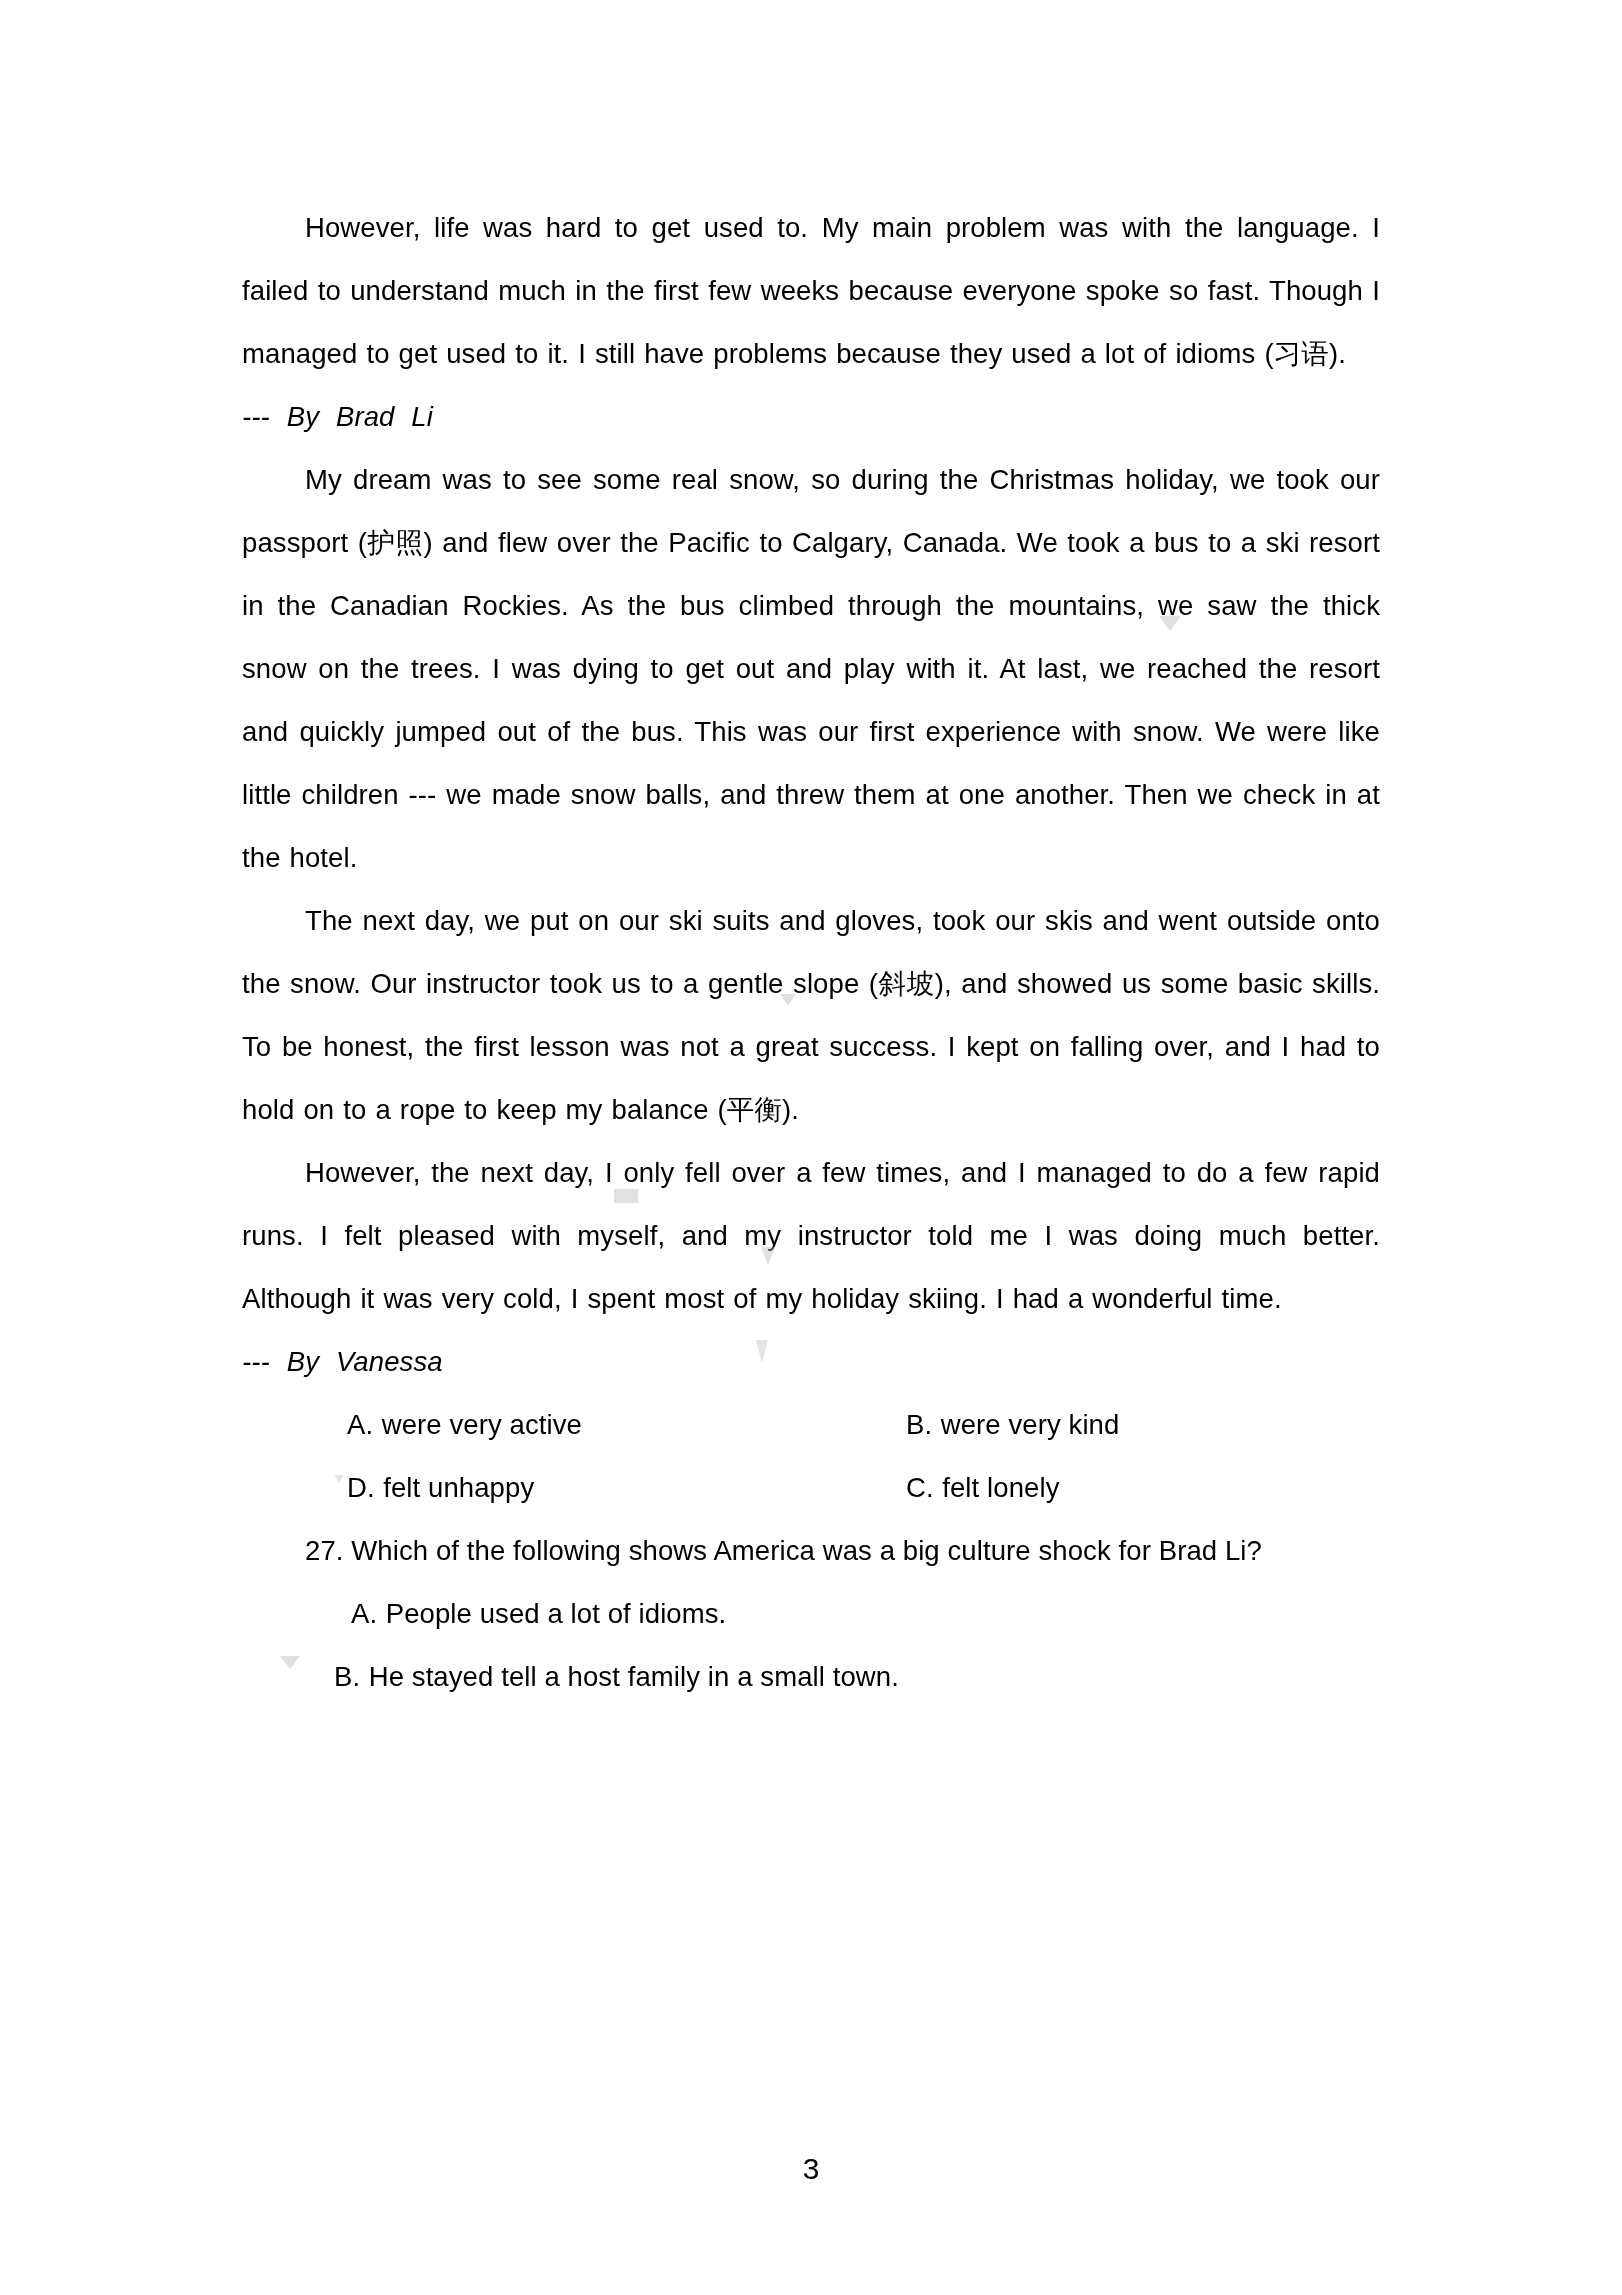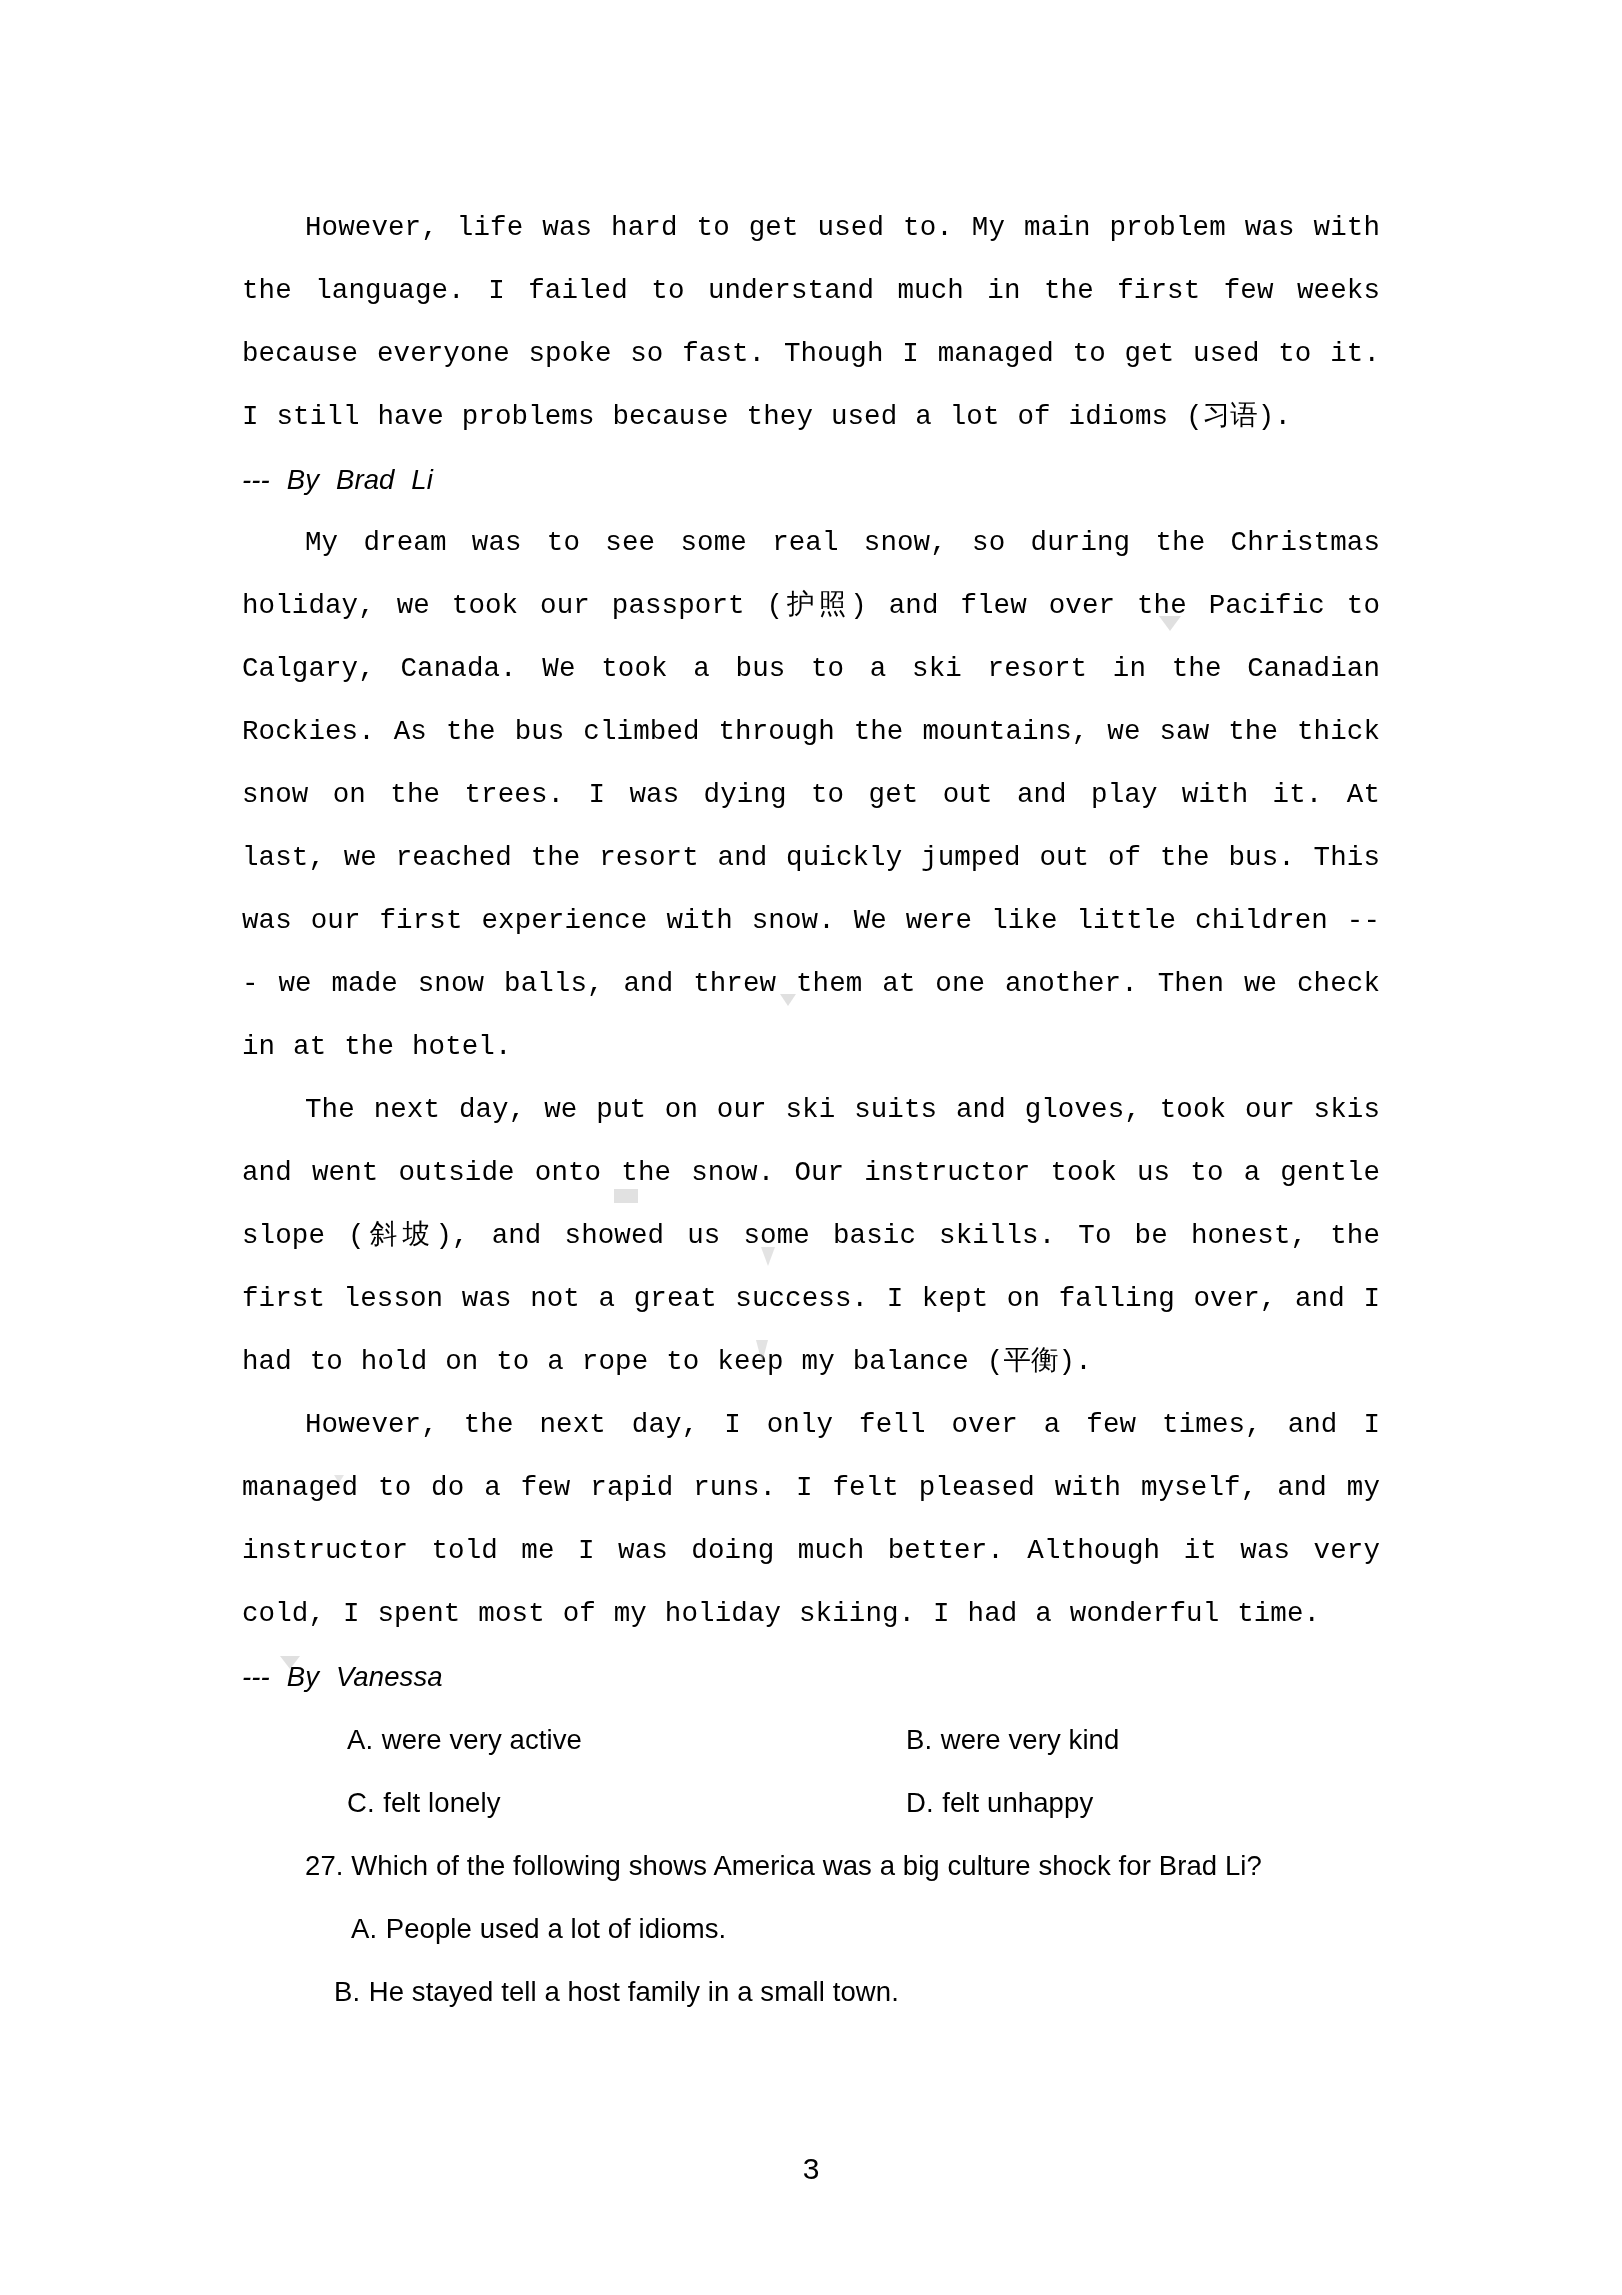--- a/index.html
+++ b/index.html
@@ -27,21 +27,20 @@
     width: 1138px;
     font-size: 27.5px;
     line-height: 63px;
     letter-spacing: 0.1px;
   }
   .content p { margin: 0; }
   .para {
     text-align: justify;
     text-indent: 63px;
     word-spacing: 1.3px;
-    font-family: Liberation Mono, monospace;
   }
   .byline {
     word-spacing: 9.2px;
     font-style: italic;
   }
   .q-stem {
     text-indent: 63px;
     text-align: left;
   }
   .options-grid {
@@ -100,22 +99,22 @@
 
     <p class="para">My dream was to see some real snow, so during the Christmas holiday, we took our passport (护照) and flew over the Pacific to Calgary, Canada. We took a bus to a ski resort in the Canadian Rockies. As the bus climbed through the mountains, we saw the thick snow on the trees. I was dying to get out and play with it. At last, we reached the resort and quickly jumped out of the bus. This was our first experience with snow. We were like little children --- we made snow balls, and threw them at one another. Then we check in at the hotel.</p>
     <p class="para">The next day, we put on our ski suits and gloves, took our skis and went outside onto the snow. Our instructor took us to a gentle slope (斜坡), and showed us some basic skills. To be honest, the first lesson was not a great success. I kept on falling over, and I had to hold on to a rope to keep my balance (平衡).</p>
     <p class="para">However, the next day, I only fell over a few times, and I managed to do a few rapid runs. I felt pleased with myself, and my instructor told me I was doing much better. Although it was very cold, I spent most of my holiday skiing. I had a wonderful time.</p>
     <p class="byline">--- By Vanessa</p>
 
     <div>
       <div class="options-grid">
         <p class="opt"><span class="opt-label">A.</span><span>were very active</span></p>
         <p class="opt"><span class="opt-label">B.</span><span>were very kind</span></p>
+        <p class="opt"><span class="opt-label">D.</span><span>felt unhappy</span></p>
         <p class="opt"><span class="opt-label">C.</span><span>felt lonely</span></p>
-        <p class="opt"><span class="opt-label">D.</span><span>felt unhappy</span></p>
       </div>
     </div>
 
     <div>
       <p class="q-stem"><span>27.</span>&nbsp;<span>Which of the following shows America was a big culture shock for Brad Li?</span></p>
       <p class="option-line-a opt"><span class="opt-label">A.</span><span>People used a lot of idioms.</span></p>
       <p class="option-line-b opt"><span class="opt-label">B.</span><span>He stayed tell a host family in a small town.</span></p>
     </div>
 
   </div>

